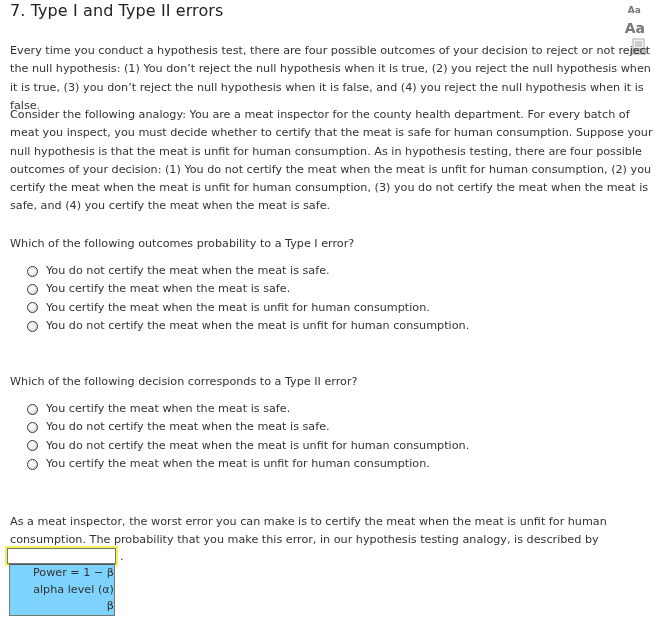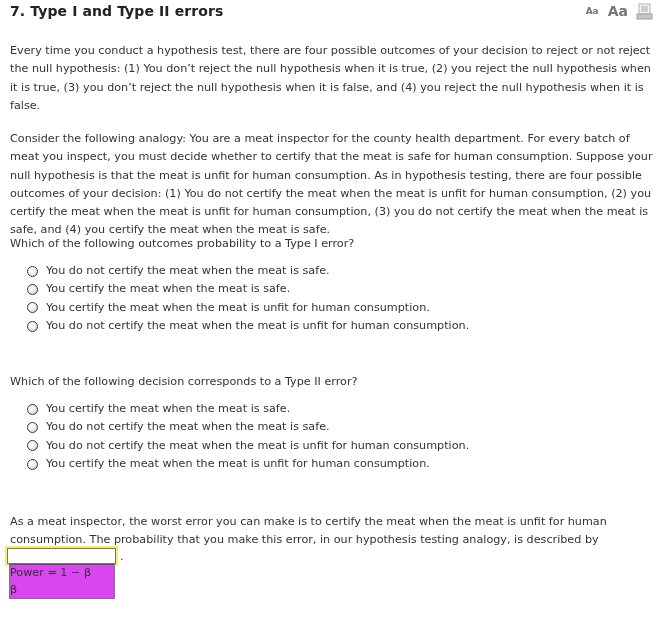--- a/index.html
+++ b/index.html
@@ -21,32 +21,33 @@
       position: absolute;
       left: 0;
       top: 0;
       width: 659px;
       height: 22px;
     }
     .title {
       position: absolute;
       left: 10px;
       top: 2px;
-      font-weight: bold;
-      font-size: 14px;
+      font-weight: normal;
+      font-size: 16px;
       color: #222222;
       letter-spacing: 0.1px;
     }
     .tools {
       position: absolute;
       right: 6px;
       top: 1px;
       height: 20px;
       display: flex;
       align-items: center;
+      flex-direction: column;
     }
     .aa-small {
       font-family: "DejaVu Sans", sans-serif;
       font-weight: bold;
       font-size: 9px;
       color: #777777;
       margin-right: 9px;
       cursor: pointer;
     }
     .aa-large {
@@ -60,21 +61,21 @@
     .print-icon {
       width: 17px;
       height: 17px;
       position: relative;
       cursor: pointer;
     }
     p {
       margin: 0;
     }
     .para1 { position: absolute; left: 10px; top: 33px; width: 648px; margin-top: 9px; }
-    .para2 { position: absolute; left: 10px; top: 106px; width: 645px; margin-top: 24px; }
+    .para2 { position: absolute; left: 10px; top: 106px; width: 645px; }
     .q1 { position: absolute; left: 10px; top: 235px; }
     .q2 { position: absolute; left: 10px; top: 373px; }
     .options {
       position: absolute;
       left: 27px;
       width: 460px;
     }
     .opts1 { top: 262px; }
     .opts2 { top: 400px; }
     .option {
@@ -116,22 +117,22 @@
       top: 0px;
       color: #333333;
     }
     .dropdown-list {
       position: absolute;
       left: 2px;
       top: 16px;
       width: 104px;
       border: 1px solid #777777;
       border-top: 1px solid #555555;
-      background: #d946ef;
-      text-align: left;
+      background: #7dd3fc;
+      text-align: right;
       box-sizing: content-box;
     }
     .dropdown-item {
       height: 16.5px;
       line-height: 16.5px;
       color: #333333;
       cursor: pointer;
     }
   </style>
 </head>
@@ -197,15 +198,16 @@
   </div>
 </div>
 
 <p class="para3">As a meat inspector, the worst error you can make is to certify the meat when the meat is unfit for human consumption. The probability that you make this error, in our hypothesis testing analogy, is described by</p>
 
 <div class="dropdown-wrap">
   <div class="dropdown-select"></div>
   <span class="period">.</span>
   <div class="dropdown-list">
     <div class="dropdown-item">Power = 1 − β</div>
+    <div class="dropdown-item">alpha level (α)</div>
     <div class="dropdown-item">β</div>
   </div>
 </div>
 
 </body></html>

